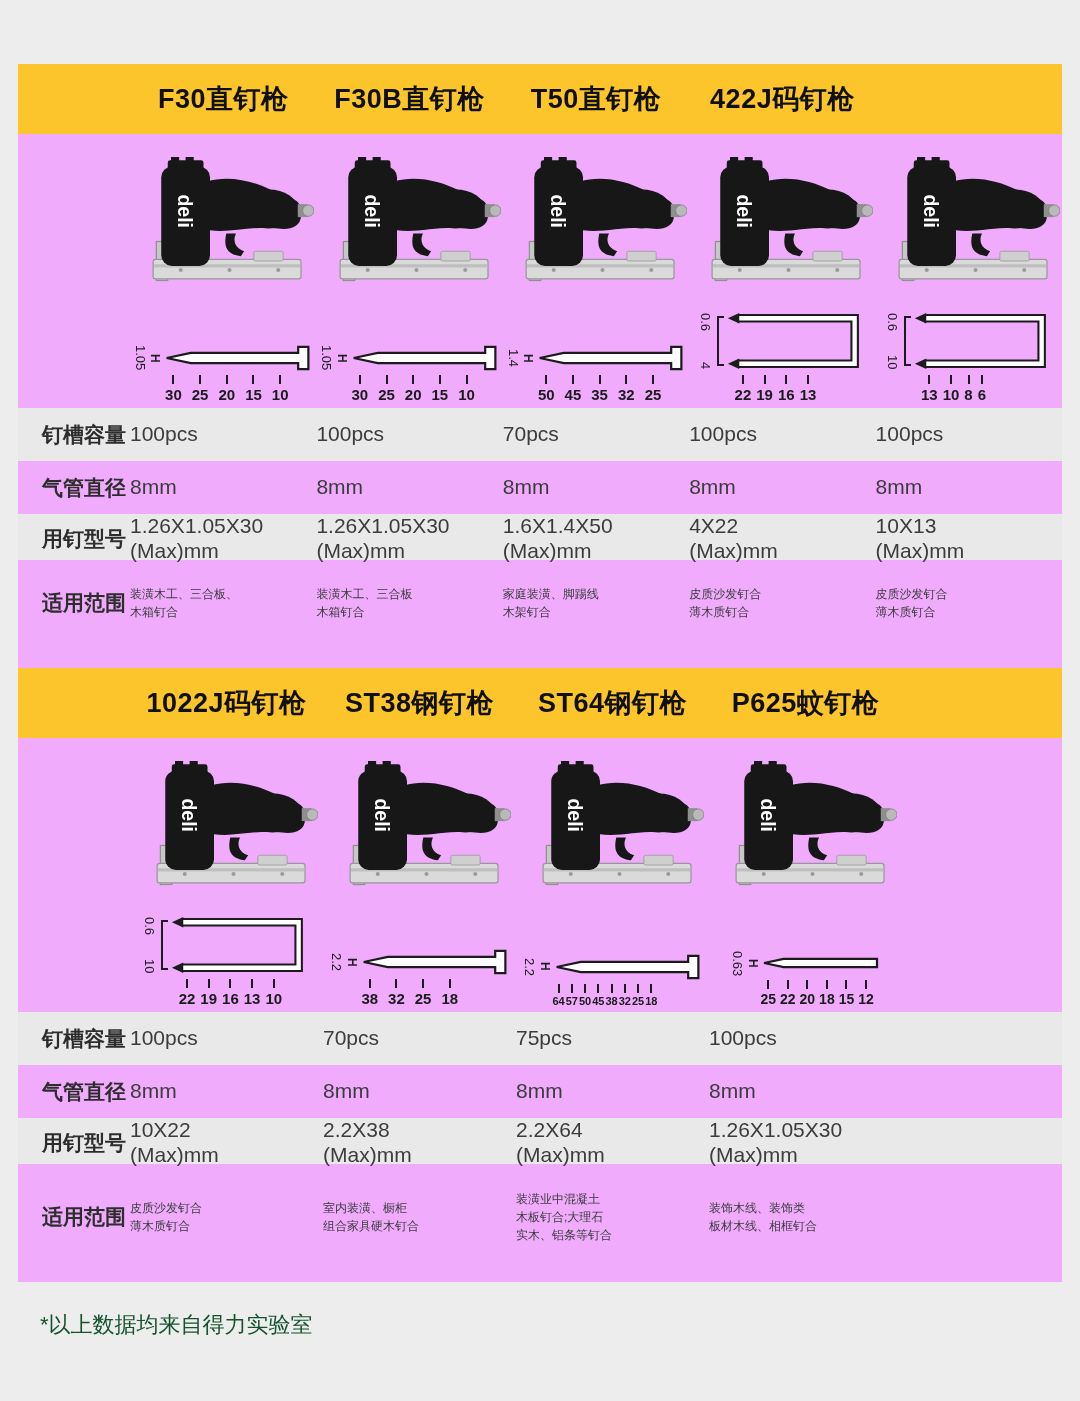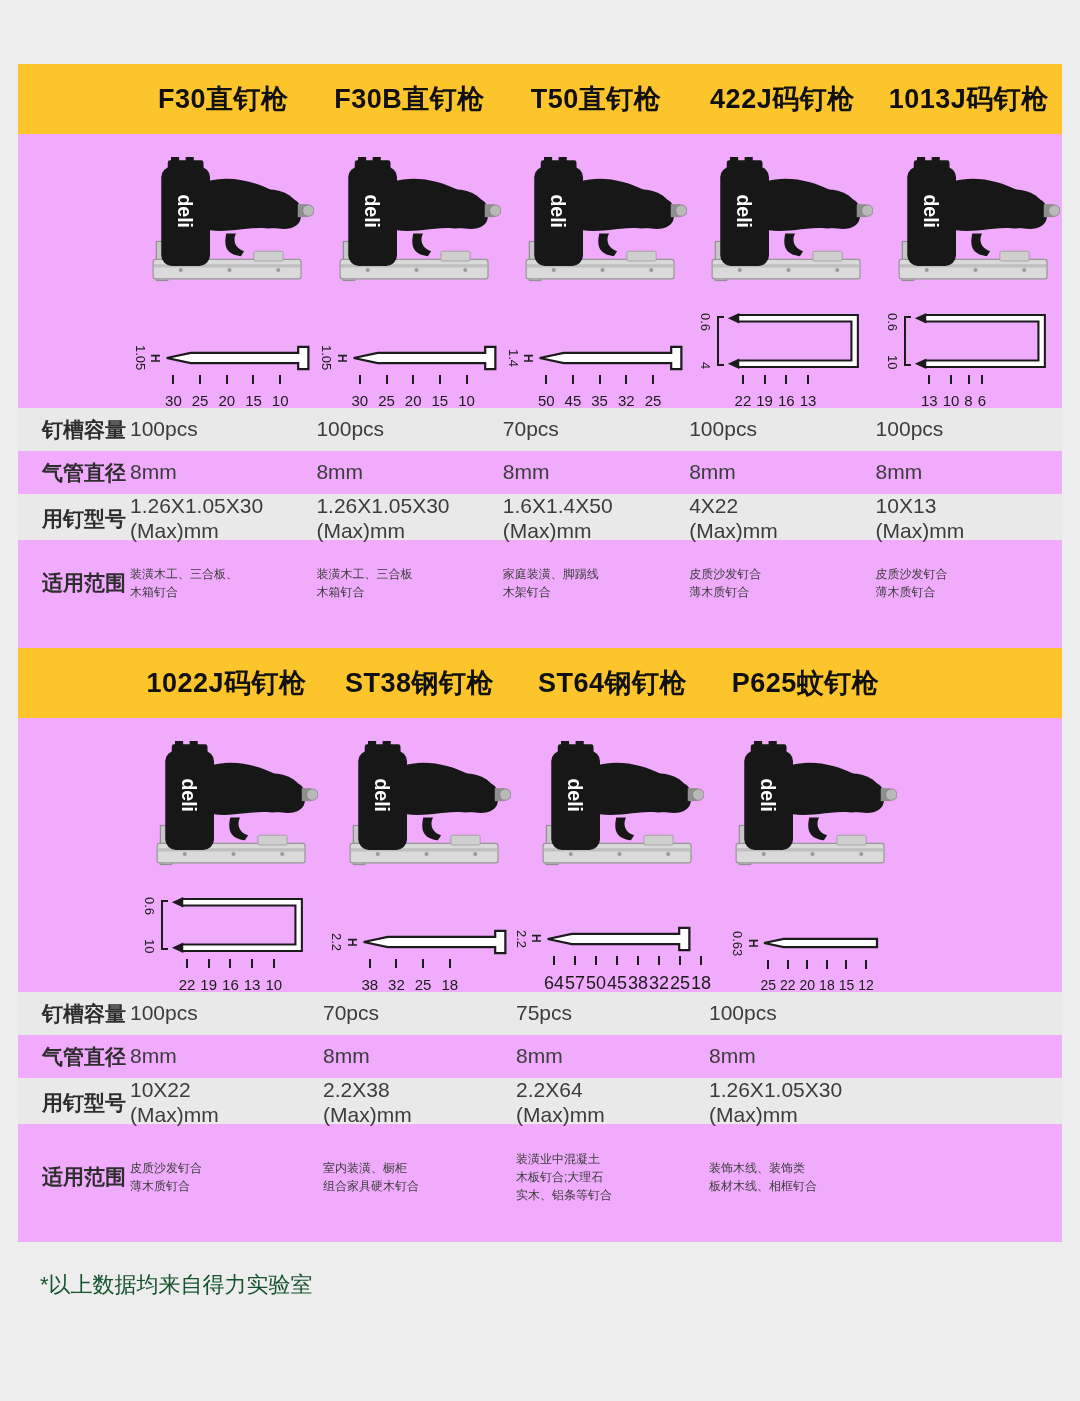--- a/index.html
+++ b/index.html
@@ -33,33 +33,33 @@
   .staple-svg{width:140px;height:62px;display:block}
   .s-outer{fill:none;stroke:#1b1b1b;stroke-width:9}
   .s-inner{fill:none;stroke:#fff;stroke-width:4.6}
   .s-tip{fill:#1b1b1b}
   .staple-dims{display:flex;flex-direction:column;justify-content:space-between;height:56px;align-items:center;margin-right:3px}
   .staple-bracket{width:7px;height:50px;border-left:2px solid #1b1b1b;border-top:2px solid #1b1b1b;border-bottom:2px solid #1b1b1b;margin-right:2px}
   
   .ticks{display:flex;align-items:flex-start;margin-top:3px}
   .tick{display:flex;flex-direction:column;align-items:center}
   .tick i{display:block;width:2px;height:9px;background:#1b1b1b}
-  .tick b{font-size:15px;font-weight:normal;color:#1b1b1b;line-height:1.15;margin-top:8px;font-style:normal}
+  .tick b{font-size:15px;font-weight:bold;color:#1b1b1b;line-height:1.15;margin-top:2px;font-style:normal}
   .t-nail{margin-left:32px;gap:10px}
   .t-staple{margin-left:36px;gap:5px}
   .t-dense{margin-left:30px;gap:1px}
-  .t-dense .tick b{font-size:18px}
+  .t-dense .tick b{font-size:11px}
   .t-pin{margin-left:30px;gap:4px}
   .t-pin .tick b{font-size:14px}
   
   .data-row{align-items:center}
   .data-row.alt{background:#E9E9E9}
   .row-label{font-size:21px;font-weight:bold;color:#2d2d2d;padding-left:24px;white-space:nowrap}
   .cell{text-align:left;font-size:21px;color:#3c3c3c;line-height:1.18}
-  .r-cap,.r-pipe{height:43px}
+  .r-cap,.r-pipe{height:53px}
   .r-model{height:46px}
   .r-range1{height:94px;padding-bottom:8px}
   .r-range2{height:118px;padding-bottom:12px}
   .range .cell,.cell.range{font-size:12px;line-height:1.5}
   .sec2{margin-top:14px}
   
   .footer-note{margin:28px 0 0 40px;font-size:22px;color:#14532d;padding-bottom:30px}
 </style>
 </head>
 <body>
@@ -90,21 +90,20 @@
 
 <div class="card">
 
   <section>
     <div class="grid-s1 sec-header">
       <div></div>
       <div class="sec-title">F30直钉枪</div>
       <div class="sec-title">F30B直钉枪</div>
       <div class="sec-title">T50直钉枪</div>
       <div class="sec-title">422J码钉枪</div>
-      <div class="sec-title">1013J码钉枪</div>
     </div>
 
     <div class="grid-s1 prod-row">
       <div></div>
       <div>
           <svg class="gun" viewBox="0 0 224 160">
             <use href="#gun-symbol"></use>
           </svg>
         </div>
       <div>

